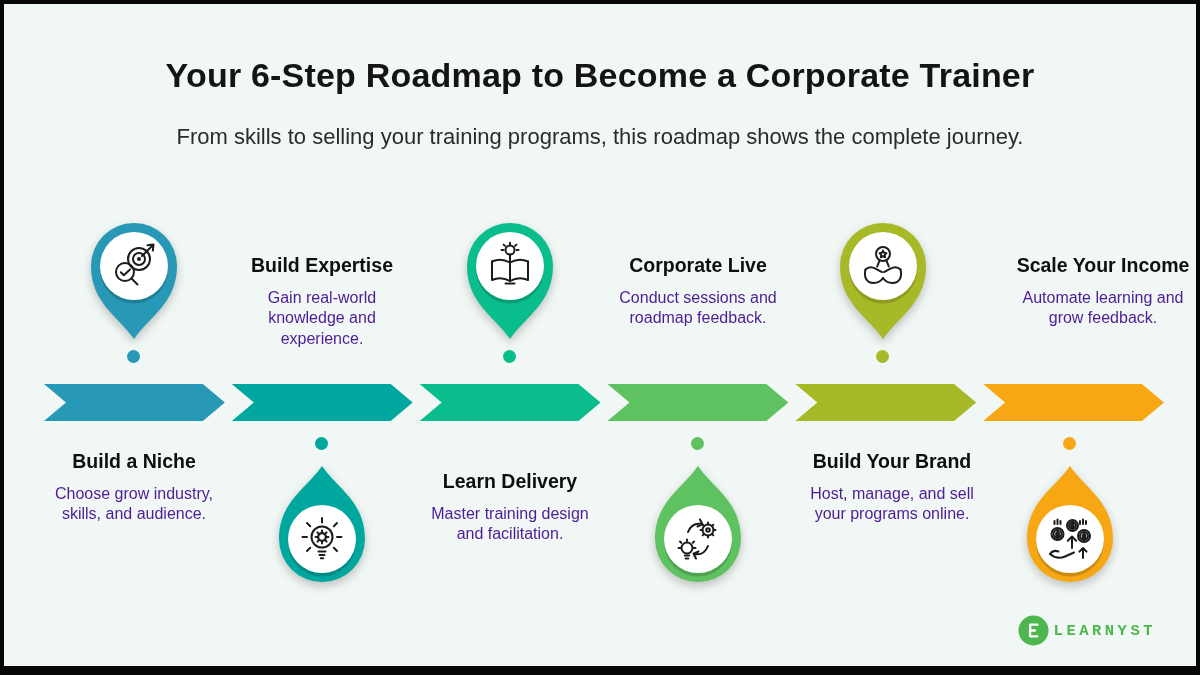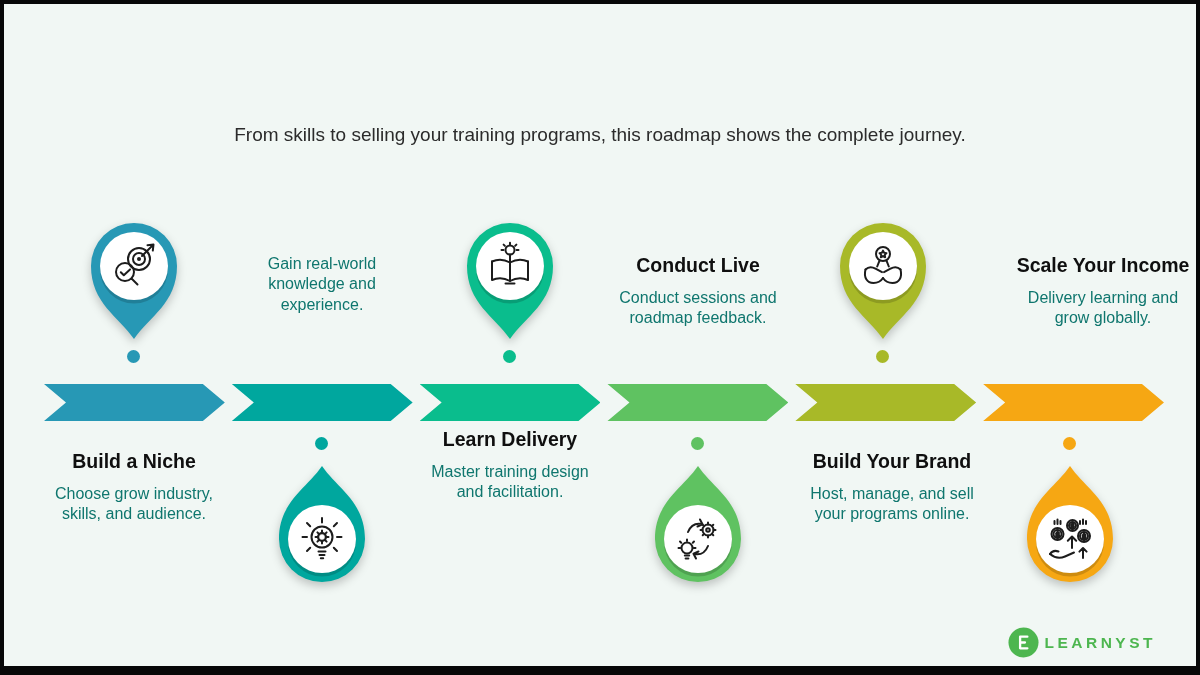--- a/index.html
+++ b/index.html
@@ -8,21 +8,21 @@
     background:#f1f7f4;
     border:4px solid #070707;border-bottom-width:9px;
     font-family:"Liberation Sans", sans-serif;overflow:hidden;
   }
   .title{
     position:absolute;top:52px;left:0;width:100%;text-align:center;
     font-size:34px;font-weight:800;color:#141414;letter-spacing:.2px;
   }
   .subtitle{
     position:absolute;top:120px;left:0;width:100%;text-align:center;
-    font-size:19px;color:#2b2b2b;
+    font-size:22px;color:#2b2b2b;
   }
   
   .arrow-band{
     position:absolute;left:40px;top:380px;width:1120px;height:37px;
     display:flex;gap:7px;
   }
   .arrow-seg{
     flex:1;background:var(--accent);
     clip-path:polygon(0 0, calc(100% - 22px) 0, 100% 50%, calc(100% - 22px) 100%, 0 100%, 22px 50%);
   }
@@ -31,38 +31,39 @@
   .pin path.outer{fill:var(--accent);}
   .pin circle.shadow{fill:rgba(0,0,0,.16);}
   .pin circle.inner{fill:#ffffff;}
   .pin .glyph{stroke:#1c1c1c;stroke-width:2;fill:none;stroke-linecap:round;stroke-linejoin:round;}
   .pin .glyph-fill{fill:#1c1c1c;stroke:none;}
   .pin text{fill:#1c1c1c;font-family:"DejaVu Sans Mono",monospace;font-weight:bold;}
   .dot{position:absolute;width:13px;height:13px;border-radius:50%;background:var(--accent);}
   
   .tblock{position:absolute;width:190px;text-align:center;}
   .tblock h3{margin:0 0 11px 0;font-size:19.5px;font-weight:800;color:#0f0f0f;}
-  .tblock p{margin:0 auto;font-size:16px;line-height:1.28;color:#0f766e;max-width:172px;}
+  .tblock p{margin:0 auto;font-size:16px;line-height:1.28;color:#4c1d95;max-width:172px;}
   
   .s1 .pin{left:75px;top:207px;}   .s1 .dot{left:123px;top:346px;} .s1 .tblock{left:35px;top:446px;}
   .s2 .tblock{left:223px;top:250px;} .s2 .dot{left:311px;top:433px;} .s2 .pin{left:263px;top:458px;}
-  .s3 .pin{left:451px;top:207px;}  .s3 .dot{left:499px;top:346px;} .s3 .tblock{left:411px;top:424px;}
+  .s3 .pin{left:451px;top:207px;}  .s3 .dot{left:499px;top:346px;} .s3 .tblock{left:411px;top:466px;}
   .s4 .tblock{left:599px;top:250px;} .s4 .dot{left:687px;top:433px;} .s4 .pin{left:639px;top:458px;}
   .s5 .pin{left:824px;top:207px;}  .s5 .dot{left:872px;top:346px;} .s5 .tblock{left:793px;top:446px;}
   .s6 .tblock{left:1004px;top:250px;} .s6 .dot{left:1059px;top:433px;} .s6 .pin{left:1011px;top:458px;}
   
-  .logo{position:absolute;right:40px;bottom:8px;display:flex;align-items:center;gap:5px;}
+  .logo{position:absolute;right:40px;bottom:20px;display:flex;align-items:center;gap:5px;font-family:Liberation Mono, monospace;}
   .logo-badge{width:31px;height:31px;}
   .logo-text{font-size:15.5px;font-weight:700;letter-spacing:3.5px;color:#4db64f;}
 </style>
 </head>
 <body>
 
 <div class="canvas">
 
+  <div class="title">Your 6-Step Roadmap to Become a Corporate Trainer</div>
   <div class="subtitle">From skills to selling your training programs, this roadmap shows the complete journey.</div>
 
   <div class="arrow-band">
     <div class="arrow-seg" style="--accent: #2798b5;"></div>
     <div class="arrow-seg" style="--accent: #00a79e;"></div>
     <div class="arrow-seg" style="--accent: #0abd8d;"></div>
     <div class="arrow-seg" style="--accent: #5fc261;"></div>
     <div class="arrow-seg" style="--accent: #a8b928;"></div>
     <div class="arrow-seg" style="--accent: #f6a713;"></div>
   </div>
@@ -84,20 +85,21 @@
     </svg>
     <div class="dot"></div>
     <div class="tblock">
       <h3>Build a Niche</h3>
       <p>Choose grow industry, skills, and audience.</p>
     </div>
   </div>
 
   <div class="step s2" style="--accent: #00a79e;">
     <div class="tblock">
+      <h3>Build Expertise</h3>
       <p>Gain real-world knowledge and experience.</p>
     </div>
     <div class="dot"></div>
     <svg class="pin" viewBox="0 0 110 132">
       <path class="outer" d="M55 4 C40 26 12 40 12 77 A43 43 0 1 0 98 77 C98 40 70 26 55 4 Z"></path>
       <circle class="shadow" cx="55" cy="80.5" r="34"></circle>
       <circle class="inner" cx="55" cy="77" r="34"></circle>
       <g class="glyph" transform="translate(31,53)">
         <path d="M24 3 v4.5 M9 8 l3.2 3.2 M39 8 l-3.2 3.2 M4.5 22 h4.5 M39 22 h4.5 M9 36 l3.2 -3.2 M39 36 l-3.2 -3.2"></path>
         <circle cx="24" cy="22" r="10.5"></circle>
@@ -125,21 +127,21 @@
     </svg>
     <div class="dot"></div>
     <div class="tblock">
       <h3>Learn Delivery</h3>
       <p>Master training design and facilitation.</p>
     </div>
   </div>
 
   <div class="step s4" style="--accent: #5fc261;">
     <div class="tblock">
-      <h3>Conduct Live</h3>
+      <h3>Corporate Live</h3>
       <p>Conduct sessions and roadmap feedback.</p>
     </div>
     <div class="dot"></div>
     <svg class="pin" viewBox="0 0 110 132">
       <path class="outer" d="M55 4 C40 26 12 40 12 77 A43 43 0 1 0 98 77 C98 40 70 26 55 4 Z"></path>
       <circle class="shadow" cx="55" cy="80.5" r="34"></circle>
       <circle class="inner" cx="55" cy="77" r="34"></circle>
       <g class="glyph" transform="translate(31,53)">
         <path d="M14 17 q4 -10 14 -8 M26 4.5 l2.5 4.8 -5 2.2"></path>
         <path d="M34 31 q-4 10 -14 8 M22 43.5 l-2.5 -4.8 5 -2.2"></path>
@@ -171,21 +173,21 @@
     <div class="dot"></div>
     <div class="tblock">
       <h3>Build Your Brand</h3>
       <p>Host, manage, and sell your programs online.</p>
     </div>
   </div>
 
   <div class="step s6" style="--accent: #f6a713;">
     <div class="tblock">
       <h3>Scale Your Income</h3>
-      <p>Delivery learning and grow globally.</p>
+      <p>Automate learning and grow feedback.</p>
     </div>
     <div class="dot"></div>
     <svg class="pin" viewBox="0 0 110 132">
       <path class="outer" d="M55 4 C40 26 12 40 12 77 A43 43 0 1 0 98 77 C98 40 70 26 55 4 Z"></path>
       <circle class="shadow" cx="55" cy="80.5" r="34"></circle>
       <circle class="inner" cx="55" cy="77" r="34"></circle>
       <g class="glyph" transform="translate(31,53)">
         <path d="M8.5 9 v-3 M11.5 9 v-4.5 M14.5 9 v-3"></path>
         <path d="M34 9 v-3 M37 9 v-4.5 M40 9 v-3"></path>
         <circle cx="11.5" cy="19" r="6"></circle>

